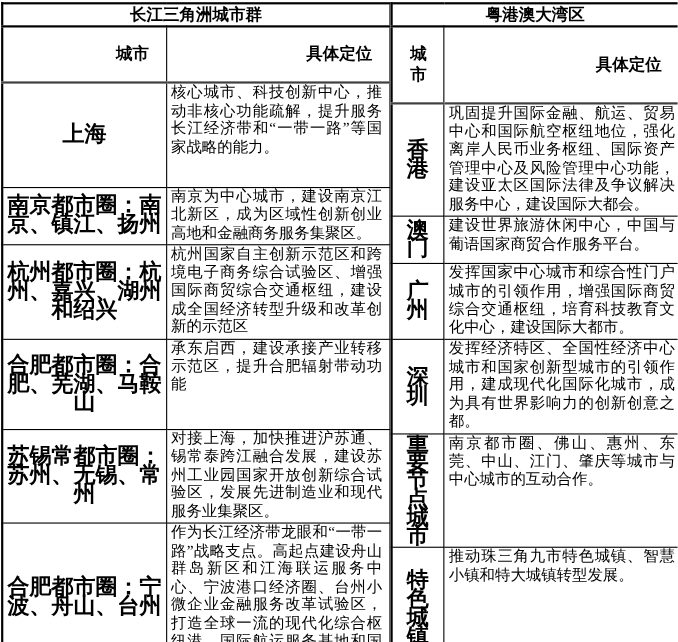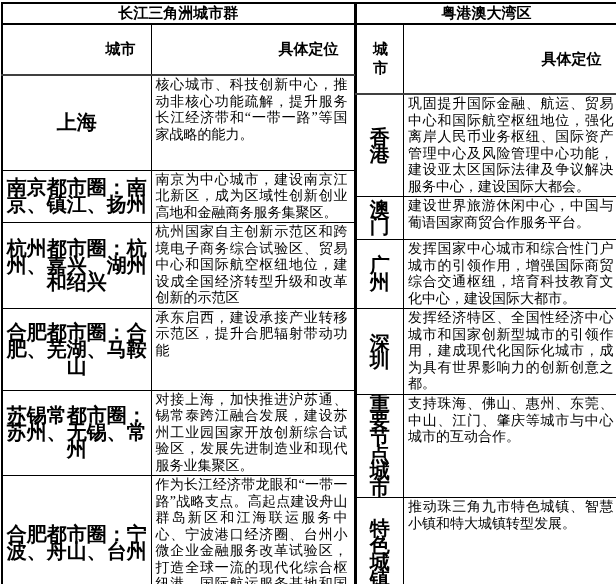--- a/index.html
+++ b/index.html
@@ -97,21 +97,21 @@
         <tr>
           <td class="city" style="height:95px">上海</td>
           <td class="pos">核心城市、科技创新中心，推动非核心功能疏解，提升服务长江经济带和“一带一路”等国家战略的能力。</td>
         </tr>
         <tr>
           <td class="city" style="height:48px">南京都市圈：南京、镇江、扬州</td>
           <td class="pos">南京为中心城市，建设南京江北新区，成为区域性创新创业高地和金融商务服务集聚区。</td>
         </tr>
         <tr>
           <td class="city" style="height:80px">杭州都市圈：杭州、嘉兴、湖州和绍兴</td>
-          <td class="pos">杭州国家自主创新示范区和跨境电子商务综合试验区、贸易中心和国际航空枢纽地位，建设成全国经济转型升级和改革创新的示范区</td>
+          <td class="pos">杭州国家自主创新示范区和跨境电子商务综合试验区、增强国际商贸综合交通枢纽，建设成全国经济转型升级和改革创新的示范区</td>
         </tr>
         <tr>
           <td class="city" style="height:82px">合肥都市圈：合肥、芜湖、马鞍山</td>
           <td class="pos">承东启西，建设承接产业转移示范区，提升合肥辐射带动功能</td>
         </tr>
         <tr>
           <td class="city" style="height:81px">苏锡常都市圈：苏州、无锡、常州</td>
           <td class="pos">对接上海，加快推进沪苏通、锡常泰跨江融合发展，建设苏州工业园国家开放创新综合试验区，发展先进制造业和现代服务业集聚区。</td>
         </tr>
         <tr>
@@ -147,21 +147,21 @@
         <tr>
           <td class="city" style="height:63px">广州</td>
           <td class="pos">发挥国家中心城市和综合性门户城市的引领作用，增强国际商贸综合交通枢纽，培育科技教育文化中心，建设国际大都市。</td>
         </tr>
         <tr>
           <td class="city" style="height:86px">深圳</td>
           <td class="pos">发挥经济特区、全国性经济中心城市和国家创新型城市的引领作用，建成现代化国际化城市，成为具有世界影响力的创新创意之都。</td>
         </tr>
         <tr>
           <td class="city" style="height:77px">重要节点城市</td>
-          <td class="pos">支持珠海、佛山、惠州、东莞、中山、江门、肇庆等城市与中心城市的互动合作。</td>
+          <td class="pos">南京都市圈、佛山、惠州、东莞、中山、江门、肇庆等城市与中心城市的互动合作。</td>
         </tr>
         <tr>
           <td class="city" style="height:114px">特色城镇</td>
           <td class="pos">推动珠三角九市特色城镇、智慧小镇和特大城镇转型发展。</td>
         </tr>
       </tbody>
     </table>
 
   </div>
 </div>

